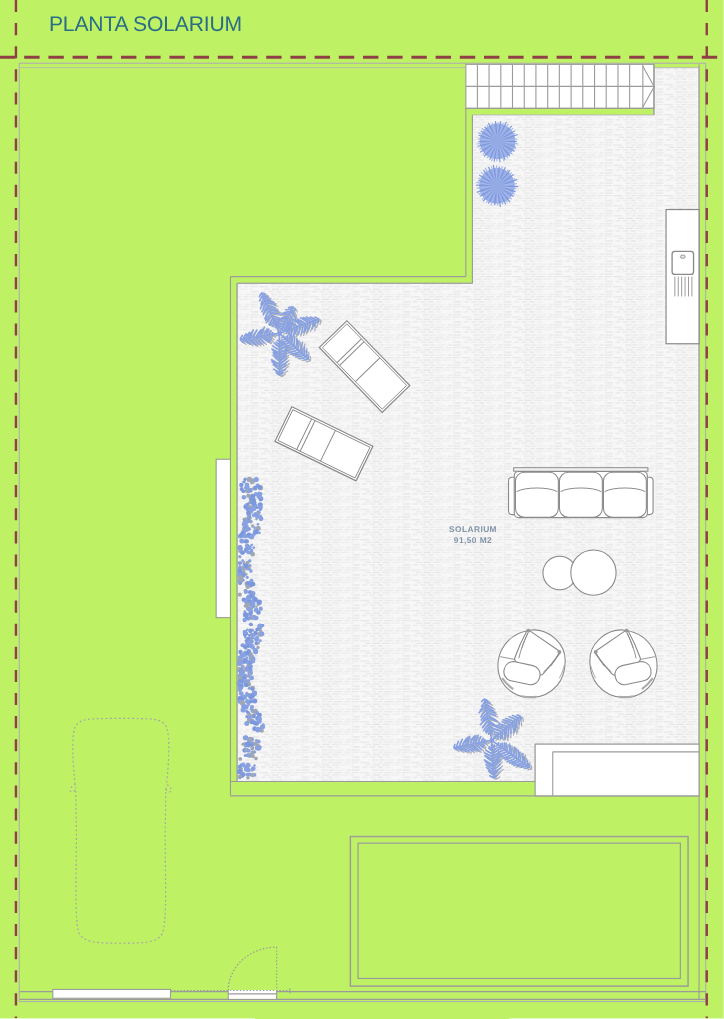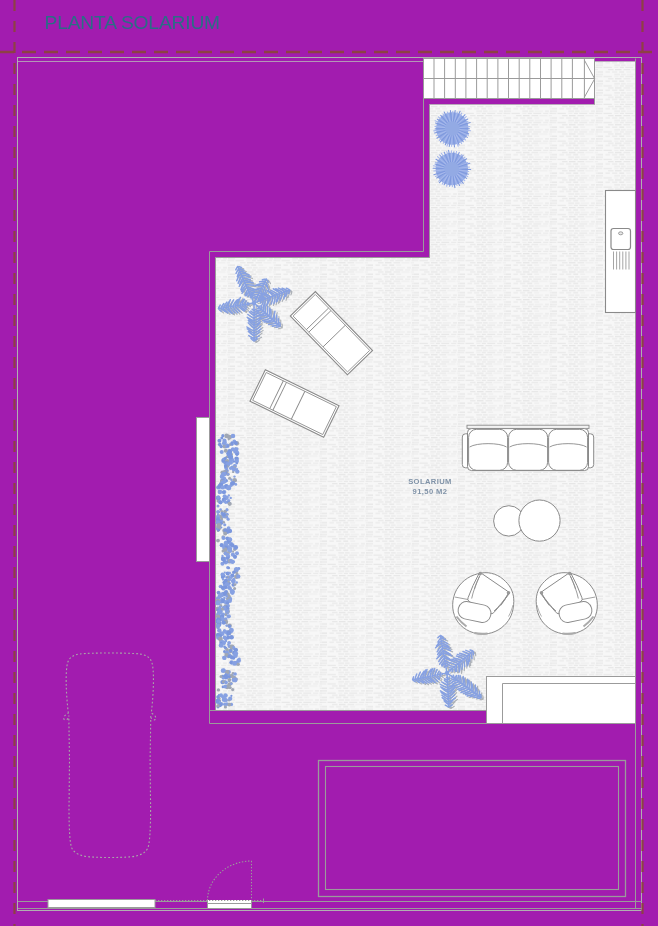--- a/index.html
+++ b/index.html
@@ -1,16 +1,16 @@
 <!DOCTYPE html>
 <html><head>
 <meta charset="utf-8">
 <style>
   html,body { margin:0; padding:0; background:#ffffff; }
-  #page { position:relative; width:658px; height:926px; overflow:hidden; background:#a21caf; }
+  #page { position:relative; width:658px; height:926px; overflow:hidden; background:#bef264; }
 </style>
 </head>
 <body>
 <div id="page">
 <svg width="658" height="926" viewBox="0 0 658 926">
 <defs>
 <pattern id="hatch" width="46" height="9.2" patternUnits="userSpaceOnUse">
  <rect width="46" height="9.2" fill="#f7f7f7"></rect>
  <rect x="-2.5" y="0.4" width="7.5" height="0.95" fill="#e5e5e5"></rect>
           <rect x="16.3" y="0.4" width="5.8" height="0.95" fill="#e5e5e5"></rect>

